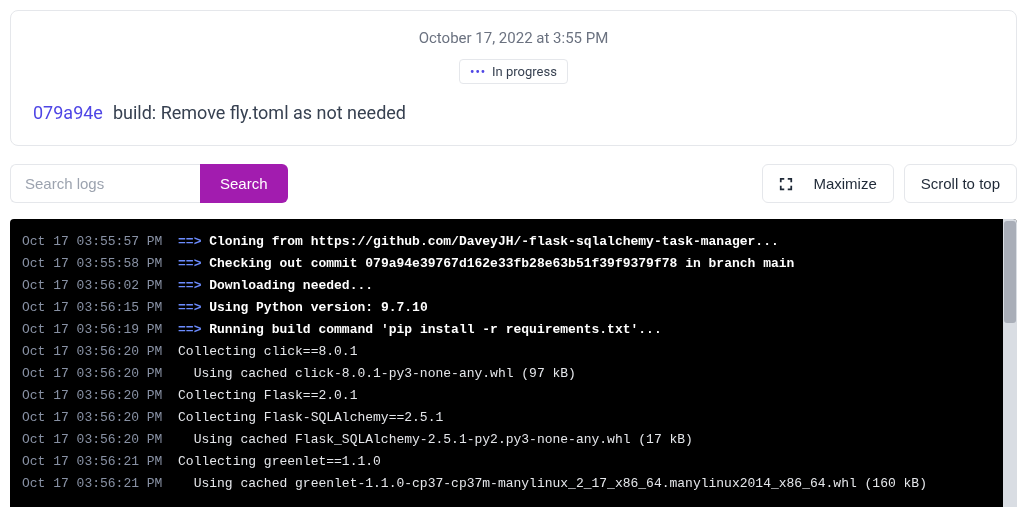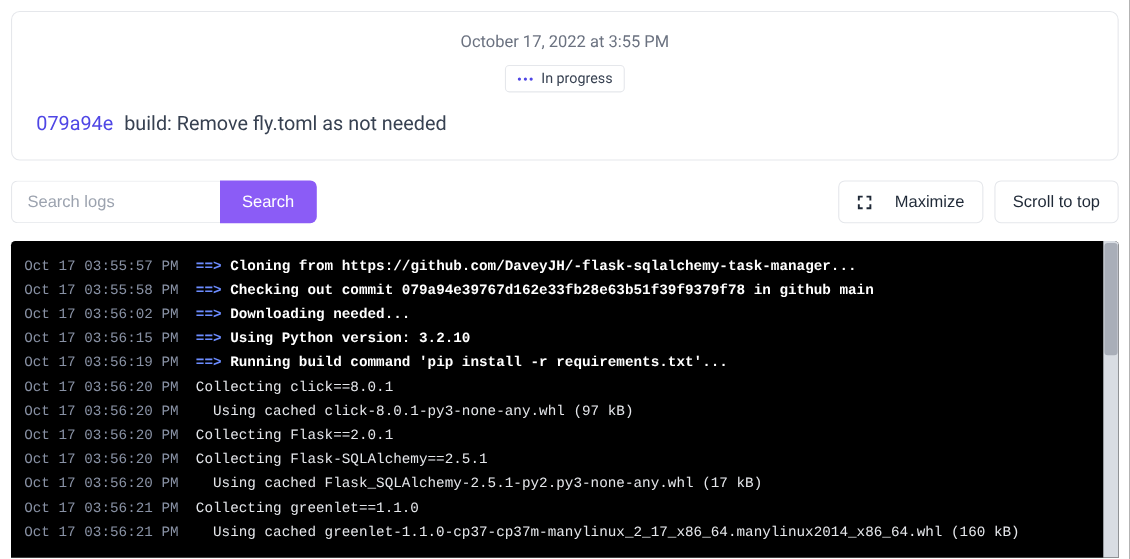--- a/index.html
+++ b/index.html
@@ -77,21 +77,21 @@
       padding: 10px 14px;
       font-size: 15px;
       width: 190px;
       color: #374151;
       outline: none;
     }
     .search-input::placeholder {
       color: #9ca3af;
     }
     .search-button {
-      background: #8b5cf6;
+      background: #a21caf;
       color: #ffffff;
       border: none;
       border-radius: 0 6px 6px 0;
       padding: 10px 20px;
       font-size: 15px;
       font-weight: 500;
       cursor: pointer;
     }
     .spacer {
       flex: 1;
@@ -191,23 +191,23 @@
       <path d="M2 6 L2 2 L6 2 M10 2 L14 2 L14 6 M14 10 L14 14 L10 14 M6 14 L2 14 L2 10"></path>
     </svg>
     <span>Maximize</span>
   </button>
   <button class="action-button">Scroll to top</button>
 </div>
 
 <div class="log-container">
   <div id="log-lines">
       <div class="log-line"><span class="log-ts">Oct 17 03:55:57 PM  </span><span class="log-arrow">==&gt; </span><span class="log-bold">Cloning from https://github.com/DaveyJH/-flask-sqlalchemy-task-manager...</span></div>
-      <div class="log-line"><span class="log-ts">Oct 17 03:55:58 PM  </span><span class="log-arrow">==&gt; </span><span class="log-bold">Checking out commit 079a94e39767d162e33fb28e63b51f39f9379f78 in github main</span></div>
+      <div class="log-line"><span class="log-ts">Oct 17 03:55:58 PM  </span><span class="log-arrow">==&gt; </span><span class="log-bold">Checking out commit 079a94e39767d162e33fb28e63b51f39f9379f78 in branch main</span></div>
       <div class="log-line"><span class="log-ts">Oct 17 03:56:02 PM  </span><span class="log-arrow">==&gt; </span><span class="log-bold">Downloading needed...</span></div>
-      <div class="log-line"><span class="log-ts">Oct 17 03:56:15 PM  </span><span class="log-arrow">==&gt; </span><span class="log-bold">Using Python version: 3.2.10</span></div>
+      <div class="log-line"><span class="log-ts">Oct 17 03:56:15 PM  </span><span class="log-arrow">==&gt; </span><span class="log-bold">Using Python version: 9.7.10</span></div>
       <div class="log-line"><span class="log-ts">Oct 17 03:56:19 PM  </span><span class="log-arrow">==&gt; </span><span class="log-bold">Running build command 'pip install -r requirements.txt'...</span></div>
       <div class="log-line"><span class="log-ts">Oct 17 03:56:20 PM  </span><span class="log-plain">Collecting click==8.0.1</span></div>
       <div class="log-line"><span class="log-ts">Oct 17 03:56:20 PM  </span><span class="log-plain">  Using cached click-8.0.1-py3-none-any.whl (97 kB)</span></div>
       <div class="log-line"><span class="log-ts">Oct 17 03:56:20 PM  </span><span class="log-plain">Collecting Flask==2.0.1</span></div>
       <div class="log-line"><span class="log-ts">Oct 17 03:56:20 PM  </span><span class="log-plain">Collecting Flask-SQLAlchemy==2.5.1</span></div>
       <div class="log-line"><span class="log-ts">Oct 17 03:56:20 PM  </span><span class="log-plain">  Using cached Flask_SQLAlchemy-2.5.1-py2.py3-none-any.whl (17 kB)</span></div>
       <div class="log-line"><span class="log-ts">Oct 17 03:56:21 PM  </span><span class="log-plain">Collecting greenlet==1.1.0</span></div>
       <div class="log-line"><span class="log-ts">Oct 17 03:56:21 PM  </span><span class="log-plain">  Using cached greenlet-1.1.0-cp37-cp37m-manylinux_2_17_x86_64.manylinux2014_x86_64.whl (160 kB)</span></div>
     </div>
   <div class="scrollbar-track">

